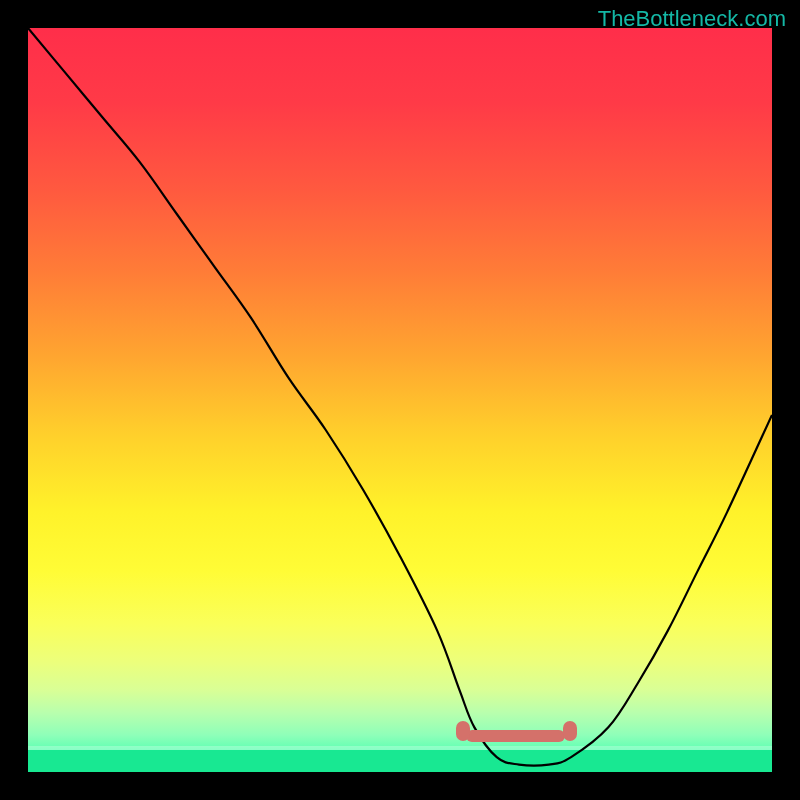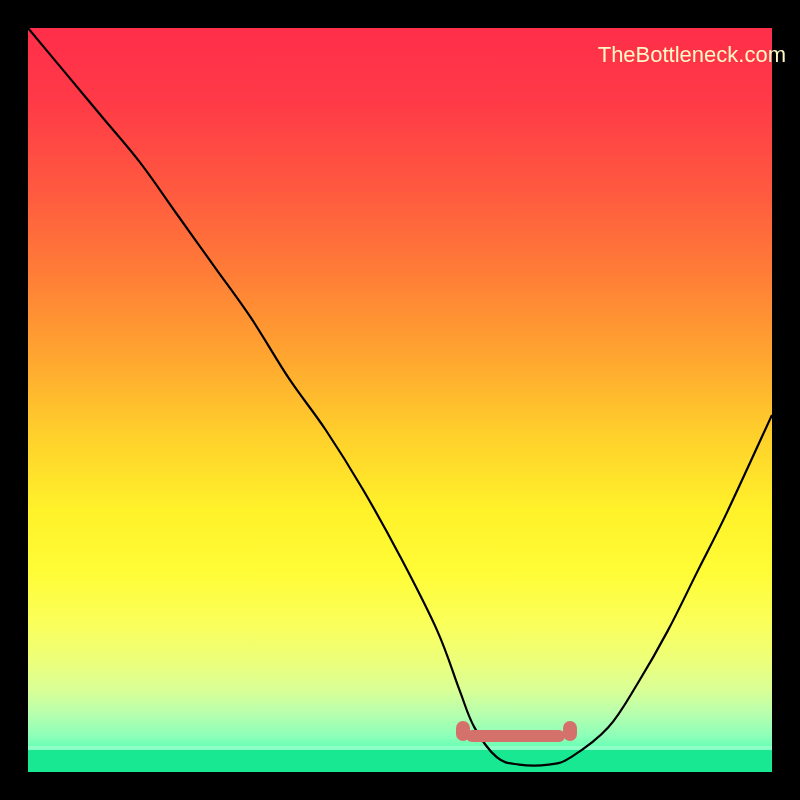--- a/index.html
+++ b/index.html
@@ -8,25 +8,24 @@
     width: 800px;
     height: 800px;
     background: #000;
     position: relative;
     font-family: Arial, sans-serif;
   }
   .watermark {
     position: absolute;
     top: 6px;
     right: 14px;
-    color: #fef9c3;
+    color: #14b8a6;
     font-size: 22px;
     font-weight: 500;
     z-index: 10;
-    margin-top: 36px;
   }
   .plot-area {
     position: absolute;
     left: 28px;
     top: 28px;
     width: 744px;
     height: 744px;
     background: linear-gradient(to bottom,
       #ff2e4a 0%,
       #ff3a47 10%,

